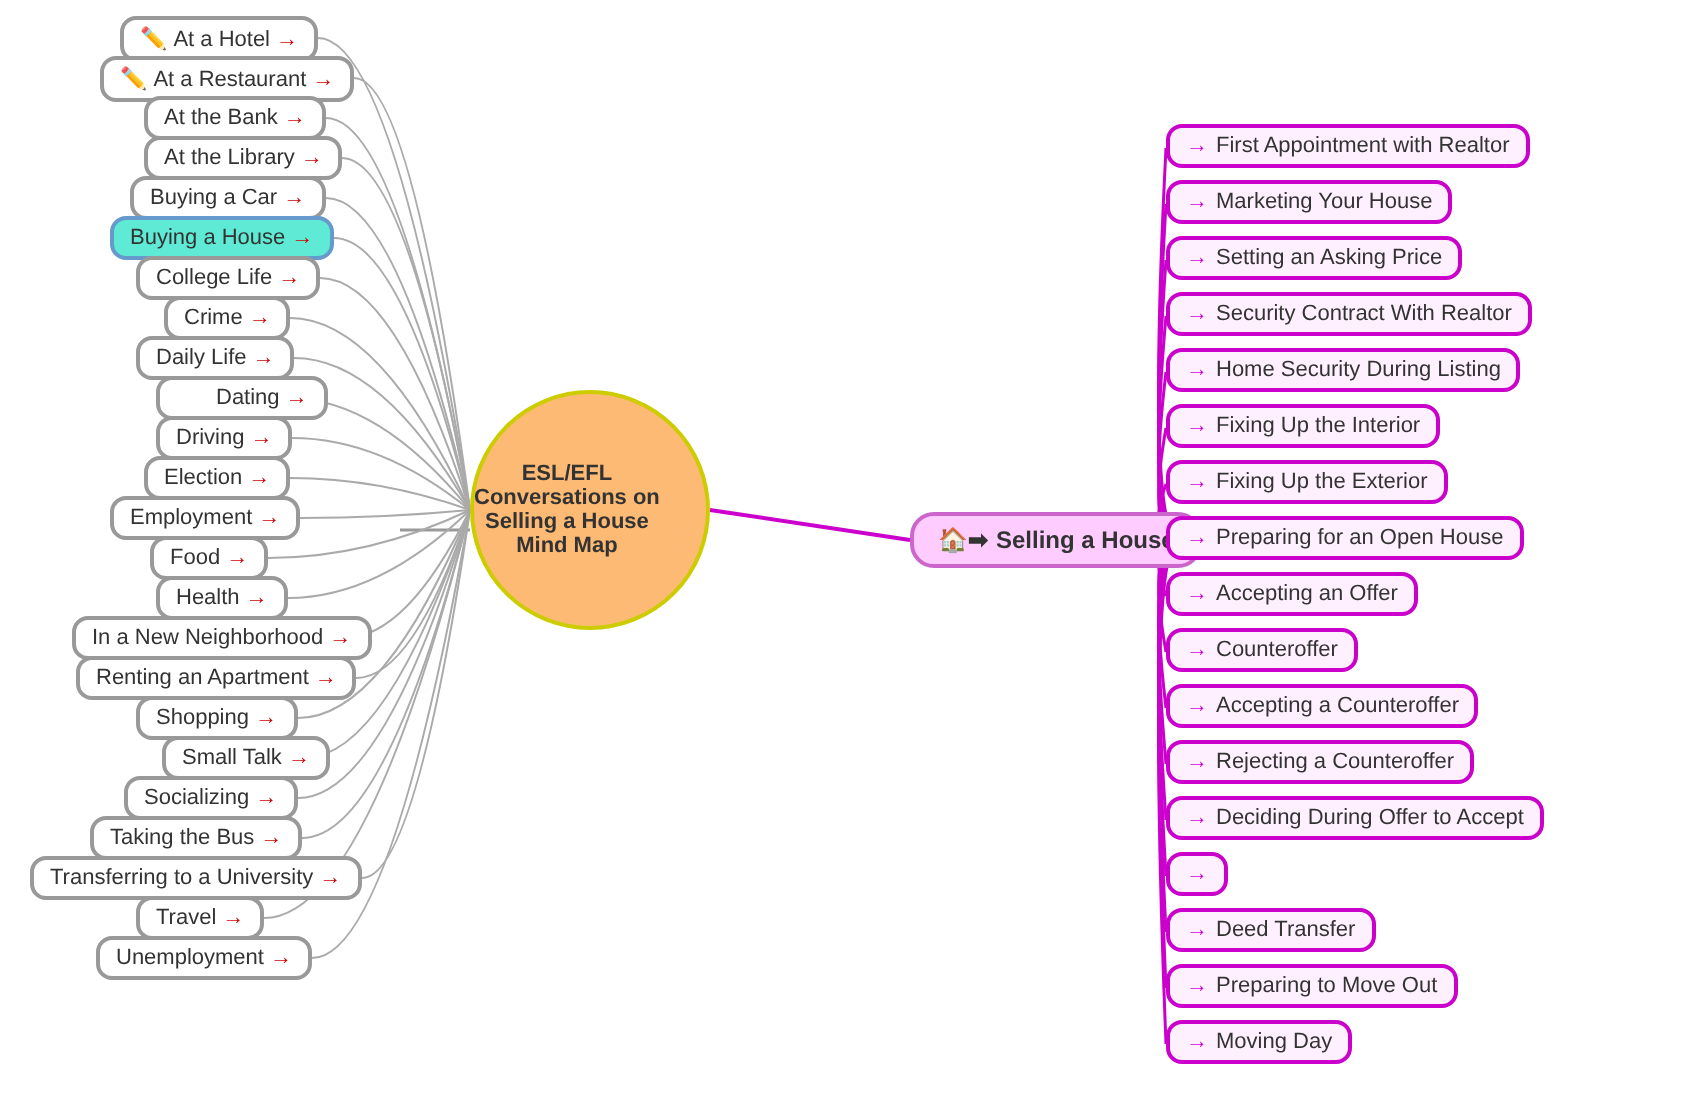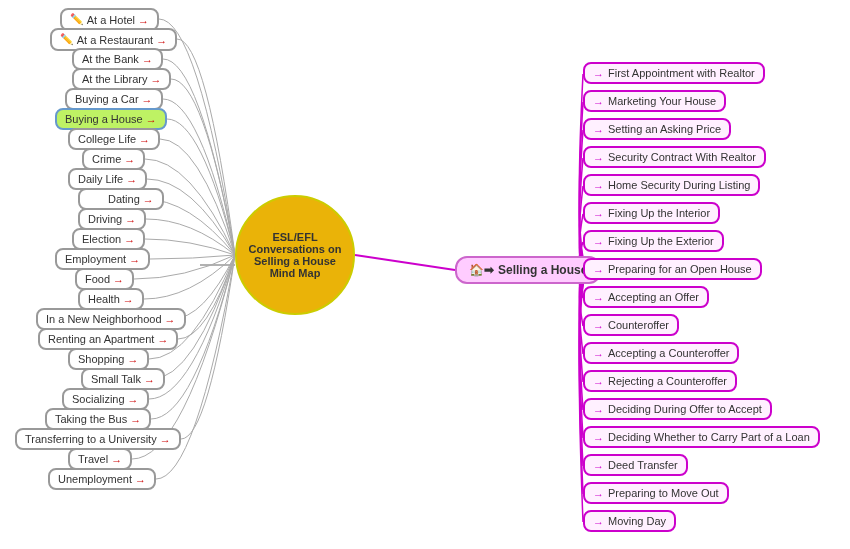--- a/index.html
+++ b/index.html
@@ -17,28 +17,27 @@
       position: absolute;
       top: 0; left: 0;
       width: 850px;
       height: 549px;
       pointer-events: none;
       z-index: 0;
     }
 
     .center-node {
       position: absolute;
-      background: #eab308;
+      background: #fdba74;
       border: 2px solid #cccc00;
       border-radius: 50%;
       width: 120px;
       height: 120px;
       display: flex;
       align-items: center;
-      justify-content: center;
       text-align: center;
       font-size: 11px;
       font-weight: bold;
       color: #333;
       z-index: 2;
     }
 
     .selling-node {
       position: absolute;
       background: #ffccff;
@@ -89,21 +88,21 @@
       align-items: center;
       gap: 3px;
     }
 
     .left-node .arrow {
       color: #cc0000;
       font-weight: bold;
     }
 
     .left-node.highlight {
-      background: #bef264;
+      background: #5eead4;
       border-color: #6699cc;
     }
 
     .more-topics {
       position: absolute;
       background: transparent;
       font-size: 11px;
       color: #333;
       z-index: 2;
       white-space: nowrap;
@@ -219,21 +218,20 @@
     <div class="topic-node" style="left: 583px; top: 370px;">
       <span class="arrow">→</span>
       <span>Rejecting a Counteroffer</span>
     </div>
     <div class="topic-node" style="left: 583px; top: 398px;">
       <span class="arrow">→</span>
       <span>Deciding During Offer to Accept</span>
     </div>
     <div class="topic-node" style="left: 583px; top: 426px;">
       <span class="arrow">→</span>
-      <span>Deciding Whether to Carry Part of a Loan</span>
     </div>
     <div class="topic-node" style="left: 583px; top: 454px;">
       <span class="arrow">→</span>
       <span>Deed Transfer</span>
     </div>
     <div class="topic-node" style="left: 583px; top: 482px;">
       <span class="arrow">→</span>
       <span>Preparing to Move Out</span>
     </div>
     <div class="topic-node" style="left: 583px; top: 510px;">

